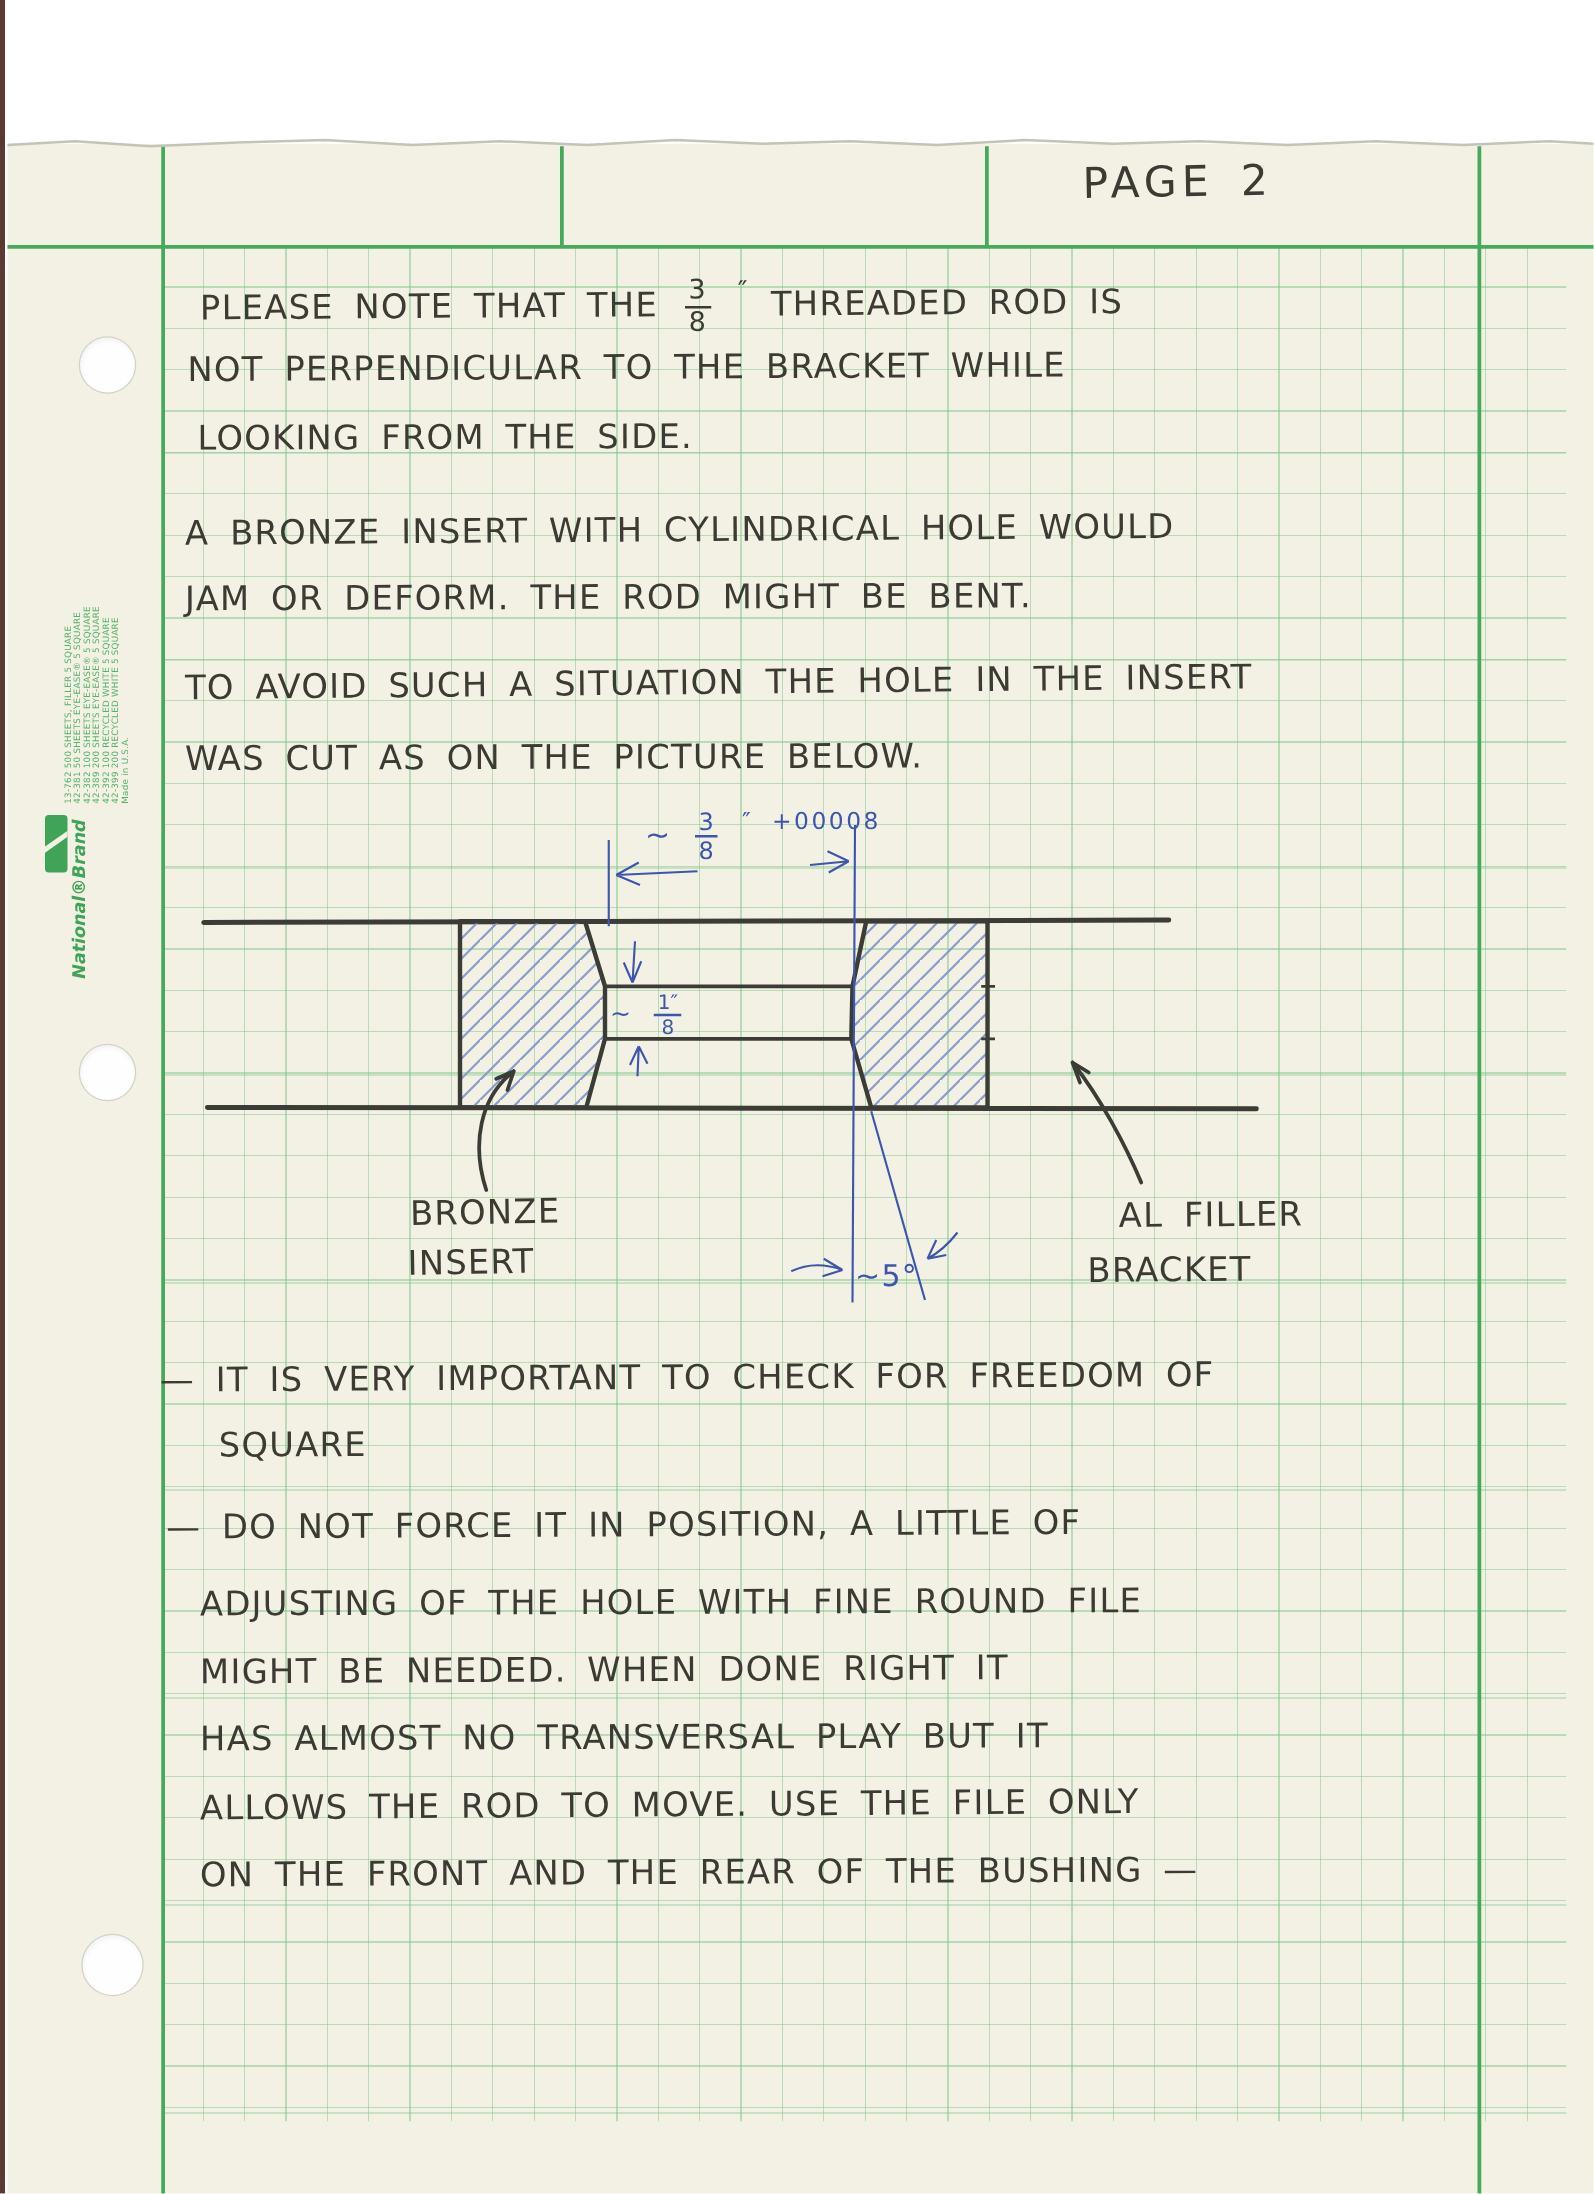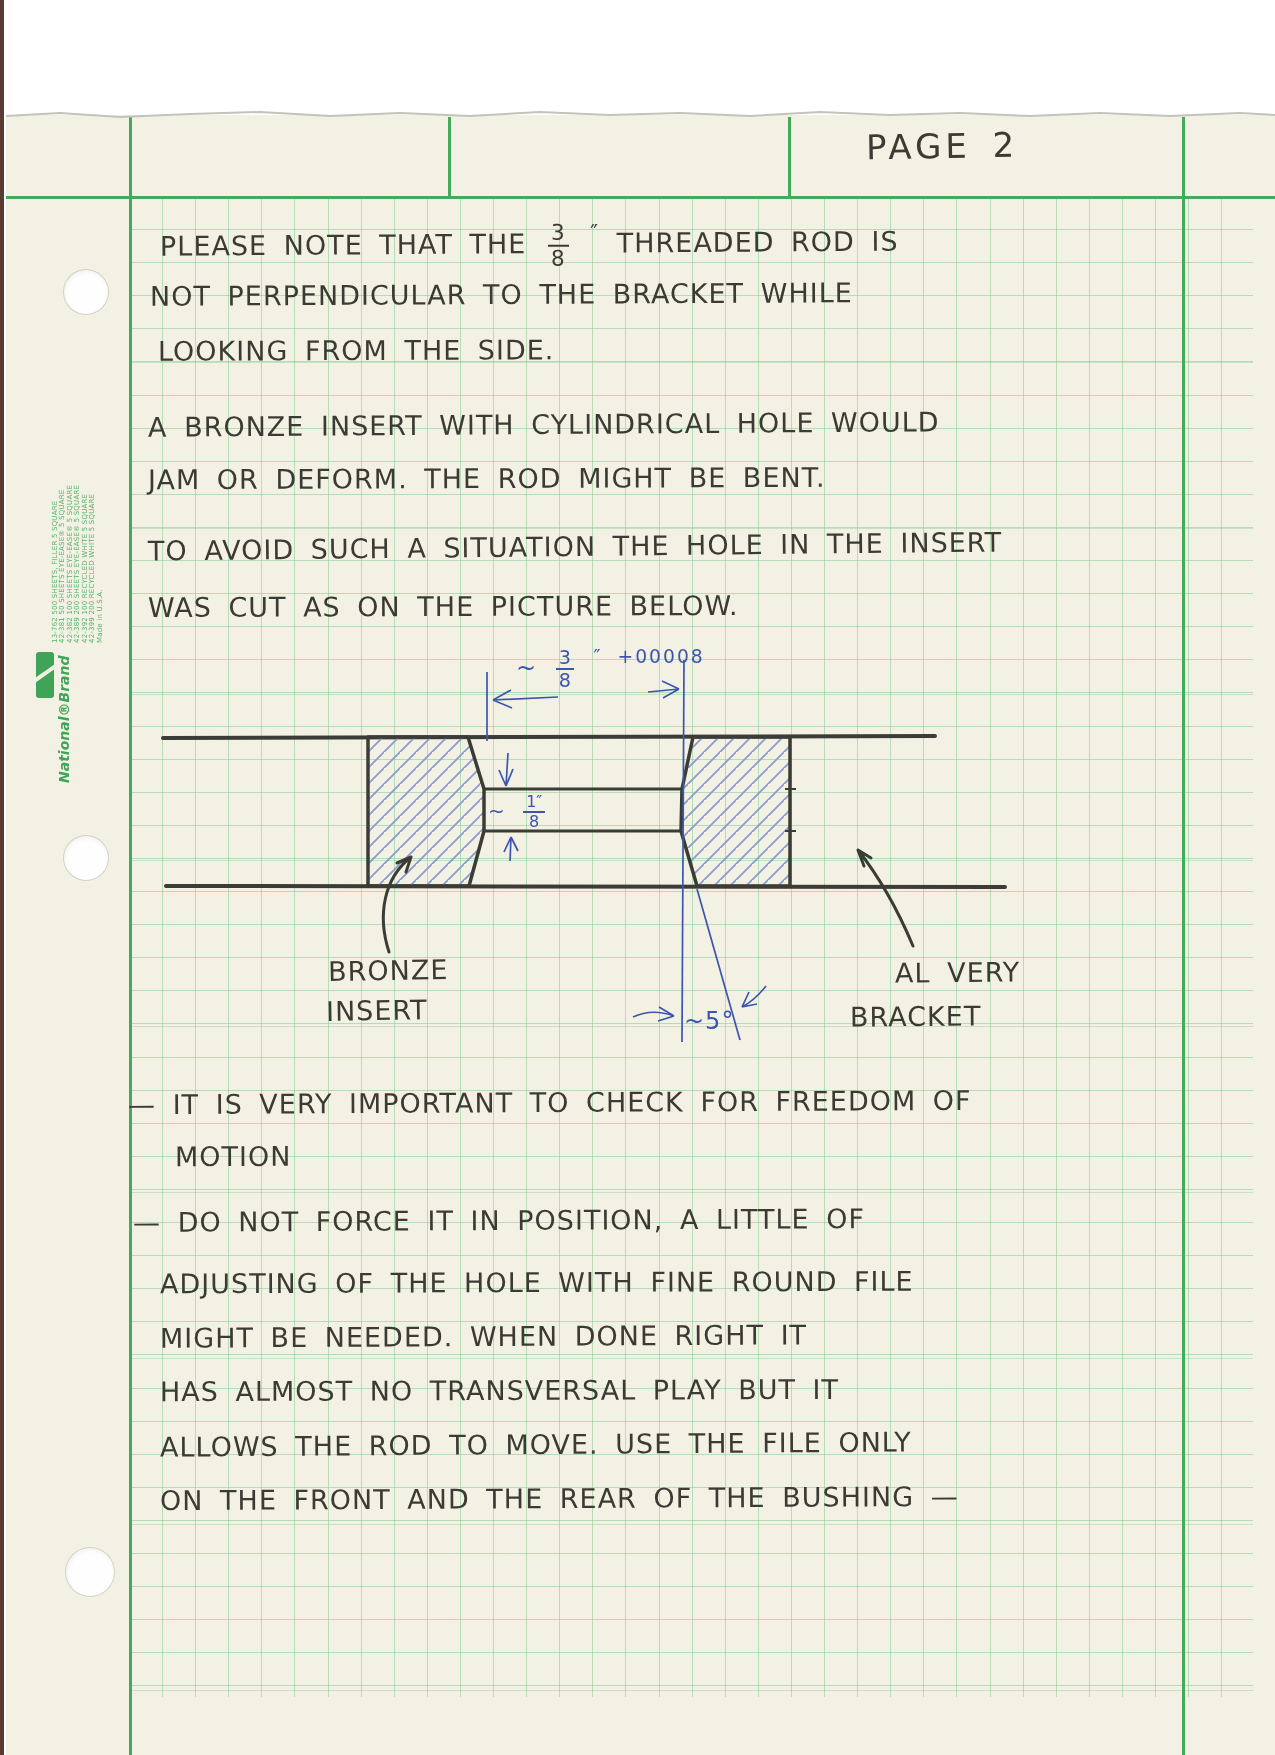--- a/index.html
+++ b/index.html
@@ -116,21 +116,21 @@
     <span class="sup">″</span>
     <span>THREADED ROD IS</span>
   </div>
   <div class="hw" style="left:150px;top:280px;transform:rotate(-0.3deg);">NOT PERPENDICULAR TO THE BRACKET WHILE</div>
   <div class="hw" style="left:158px;top:336px;transform:rotate(-0.2deg);">LOOKING FROM THE SIDE.</div>
   <div class="hw" style="left:148px;top:410px;transform:rotate(-0.4deg);">A BRONZE INSERT WITH CYLINDRICAL HOLE WOULD</div>
   <div class="hw" style="left:148px;top:464px;transform:rotate(-0.2deg);">JAM OR DEFORM. THE ROD MIGHT BE BENT.</div>
   <div class="hw" style="left:148px;top:532px;transform:rotate(-0.6deg);">TO AVOID SUCH A SITUATION THE HOLE IN THE INSERT</div>
   <div class="hw" style="left:148px;top:592px;transform:rotate(-0.2deg);">WAS CUT AS ON THE PICTURE BELOW.</div>
   <div class="hw" style="left:128px;top:1088px;transform:rotate(-0.3deg);">— IT IS VERY IMPORTANT TO CHECK FOR FREEDOM OF</div>
-  <div class="hw" style="left:175px;top:1142px;transform:rotate(-0.2deg);">MOTION</div>
+  <div class="hw" style="left:175px;top:1142px;transform:rotate(-0.2deg);">SQUARE</div>
   <div class="hw" style="left:133px;top:1206px;transform:rotate(-0.3deg);">— DO NOT FORCE IT IN POSITION, A LITTLE OF</div>
   <div class="hw" style="left:160px;top:1268px;transform:rotate(-0.2deg);">ADJUSTING OF THE HOLE WITH FINE ROUND FILE</div>
   <div class="hw" style="left:160px;top:1322px;transform:rotate(-0.3deg);">MIGHT BE NEEDED.  WHEN DONE RIGHT IT</div>
   <div class="hw" style="left:160px;top:1376px;transform:rotate(-0.2deg);">HAS ALMOST NO TRANSVERSAL PLAY BUT IT</div>
   <div class="hw" style="left:160px;top:1430px;transform:rotate(-0.4deg);">ALLOWS THE ROD TO MOVE. USE THE FILE ONLY</div>
   <div class="hw" style="left:160px;top:1484px;transform:rotate(-0.3deg);">ON THE FRONT AND THE REAR OF THE BUSHING —</div>
 
   <div class="hw hw-blue" style="left:516px;top:648px;font-size:24px;letter-spacing:0;">
     <span>~</span>
     <span class="frac">
@@ -143,16 +143,16 @@
     <span>~</span>
     <span class="frac">
         <span class="num">1″</span>
         <span class="den">8</span>
       </span>
   </div>
   <div class="hw hw-blue" style="left:684px;top:1008px;font-size:24px;">~5°</div>
 
   <div class="hw" style="left:328px;top:956px;transform:rotate(-1deg);">BRONZE</div>
   <div class="hw" style="left:326px;top:996px;transform:rotate(-1deg);">INSERT</div>
-  <div class="hw" style="left:895px;top:958px;transform:rotate(-0.5deg);">AL VERY</div>
-  <div class="hw" style="left:850px;top:1002px;transform:rotate(-0.5deg);">BRACKET</div>
+  <div class="hw" style="left:895px;top:958px;transform:rotate(-0.5deg);">AL FILLER</div>
+  <div class="hw" style="left:870px;top:1002px;transform:rotate(-0.5deg);">BRACKET</div>
 
 </div>
 
 </body></html>

